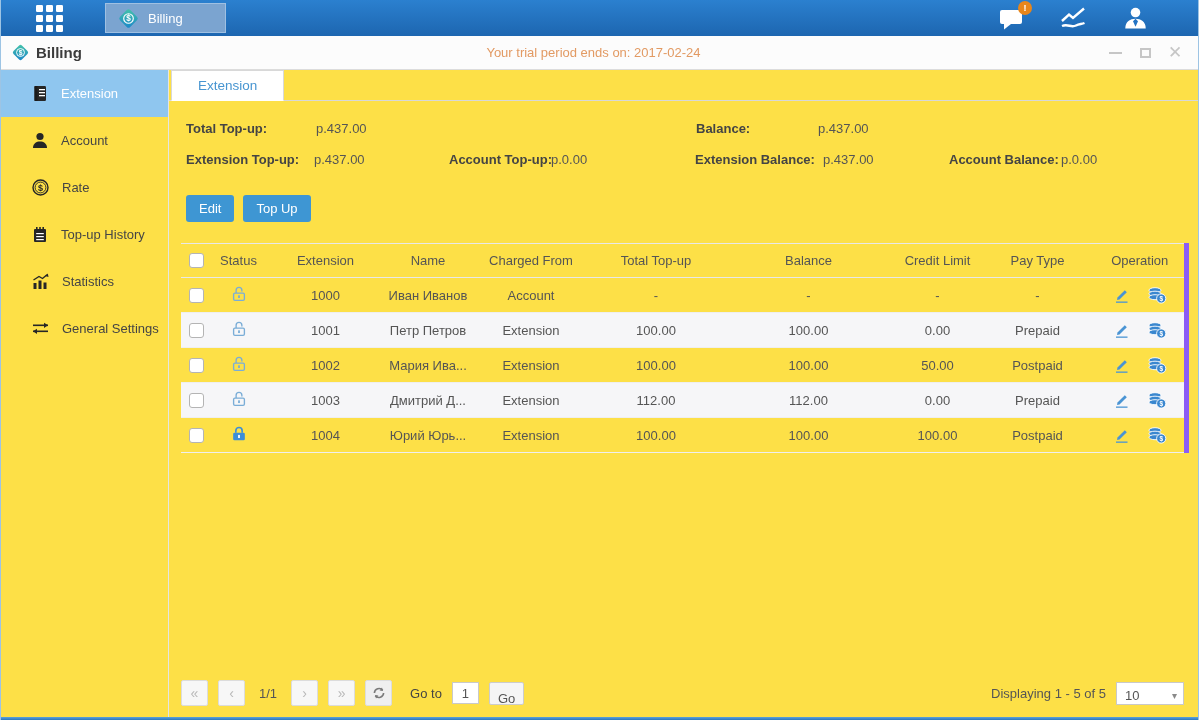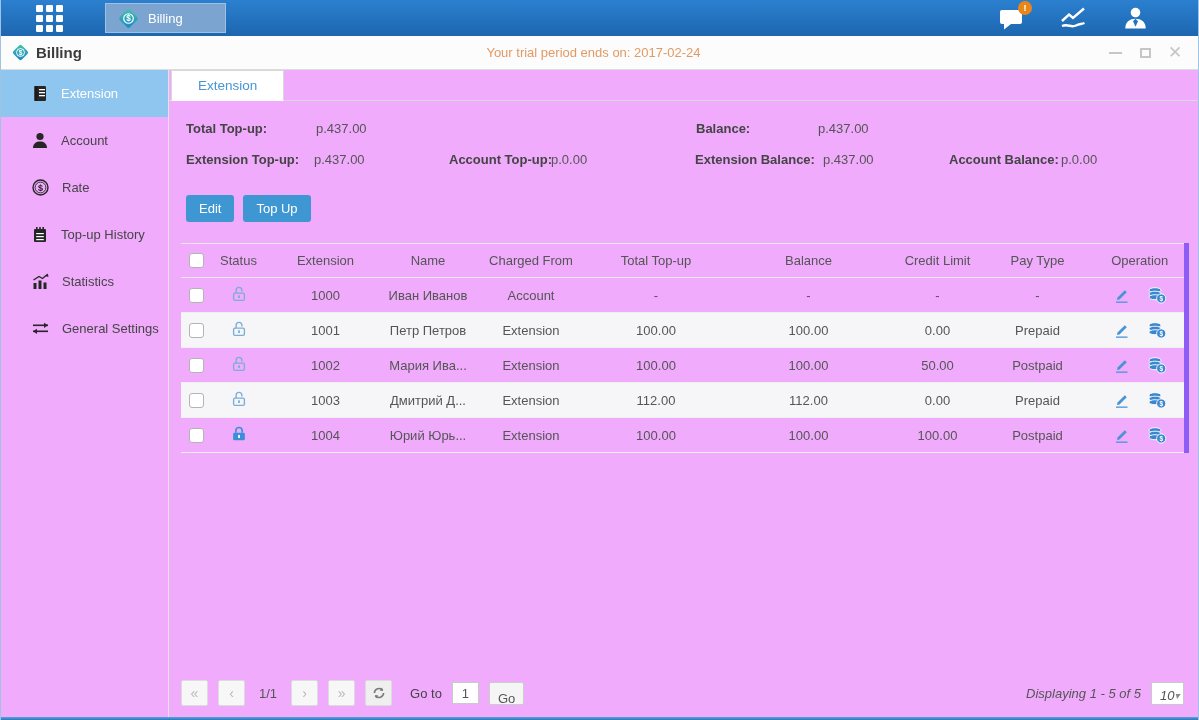--- a/index.html
+++ b/index.html
@@ -23,21 +23,21 @@
               position:relative; display:flex; align-items:center; }
   .app-title { display:flex; align-items:center; gap:6px; margin-left:10px; font-size:15px; font-weight:bold; color:#3c3c3c; }
   .trial-msg { position:absolute; left:0; right:12px; text-align:center; color:#e29a63; font-size:13px; pointer-events:none; }
   .win-controls { margin-left:auto; display:flex; align-items:center; gap:16px; margin-right:16px; z-index:2; }
   .wc { cursor:pointer; display:flex; align-items:center; justify-content:center; width:14px; height:14px; }
   .wc-min i { display:block; width:13px; height:2px; background:#c6c6c6; }
   .wc-max i { display:block; width:11px; height:10px; border:2px solid #c6c6c6; }
   .wc-close { color:#c6c6c6; font-size:17px; line-height:14px; }
 
   
-  .content { flex:1; display:flex; min-height:0; background:#f0abfc; }
+  .content { flex:1; display:flex; min-height:0; background:#fde047; }
   .sidebar { width:168px; flex:0 0 168px; border-right:1px solid #e4e4e4; }
   .side-item { height:47px; display:flex; align-items:center; padding-left:31px; gap:13px;
                font-size:13px; color:#454545; cursor:pointer; }
   .side-item.active { background:#8fc6ef; color:#fff; }
   .side-item svg { flex:0 0 auto; }
   .main { flex:1; display:flex; flex-direction:column; min-width:0; }
 
   
   .tabstrip { height:31px; flex:0 0 31px; border-bottom:1px solid #d8d8d8; }
   .tab-active { display:inline-block; margin-left:2px; height:31px; line-height:29px; padding:0 26px;
@@ -74,22 +74,22 @@
   .pg-left { display:flex; align-items:center; gap:10px; }
   .pg-btn { width:27px; height:26px; border:1px solid #dcdcdc; background:#f7f7f7; border-radius:2px;
             display:flex; align-items:center; justify-content:center; color:#b9b9b9; font-size:14px; cursor:pointer; }
   .pg-ind { margin:0 4px; }
   .pg-refresh { background:#efefef; }
   .goto-label { margin-left:8px; color:#444; }
   .goto-input { width:27px; height:22px; border:1px solid #c9c9c9; text-align:center; font-size:13px;
                 font-family:inherit; color:#555; }
   .go-btn { height:23px; padding:8px 8px; border:1px solid #ccc; background:#f5f5f5; color:#555;
             font-size:13px; border-radius:2px; cursor:pointer; font-family:inherit; }
-  .pg-right { margin-left:auto; display:flex; align-items:center; gap:10px;font-style:italic; }
-  .size-select { width:33px; height:23px; border:1px solid #c9c9c9; background:#fff; display:flex;
+  .pg-right { margin-left:auto; display:flex; align-items:center; gap:10px; }
+  .size-select { width:68px; height:23px; border:1px solid #c9c9c9; background:#fff; display:flex;
                  align-items:center; padding:4px 6px 0 8px; cursor:pointer; color:#555; }
   .size-select .arrow { margin-left:auto; color:#8a8a8a; font-size:10px; }
 
   .bottom-strip { height:3px; flex:0 0 3px; background:linear-gradient(#5ba3dc,#2a76bd); }
 </style>
 </head>
 <body>
 
 <div class="window">
 

